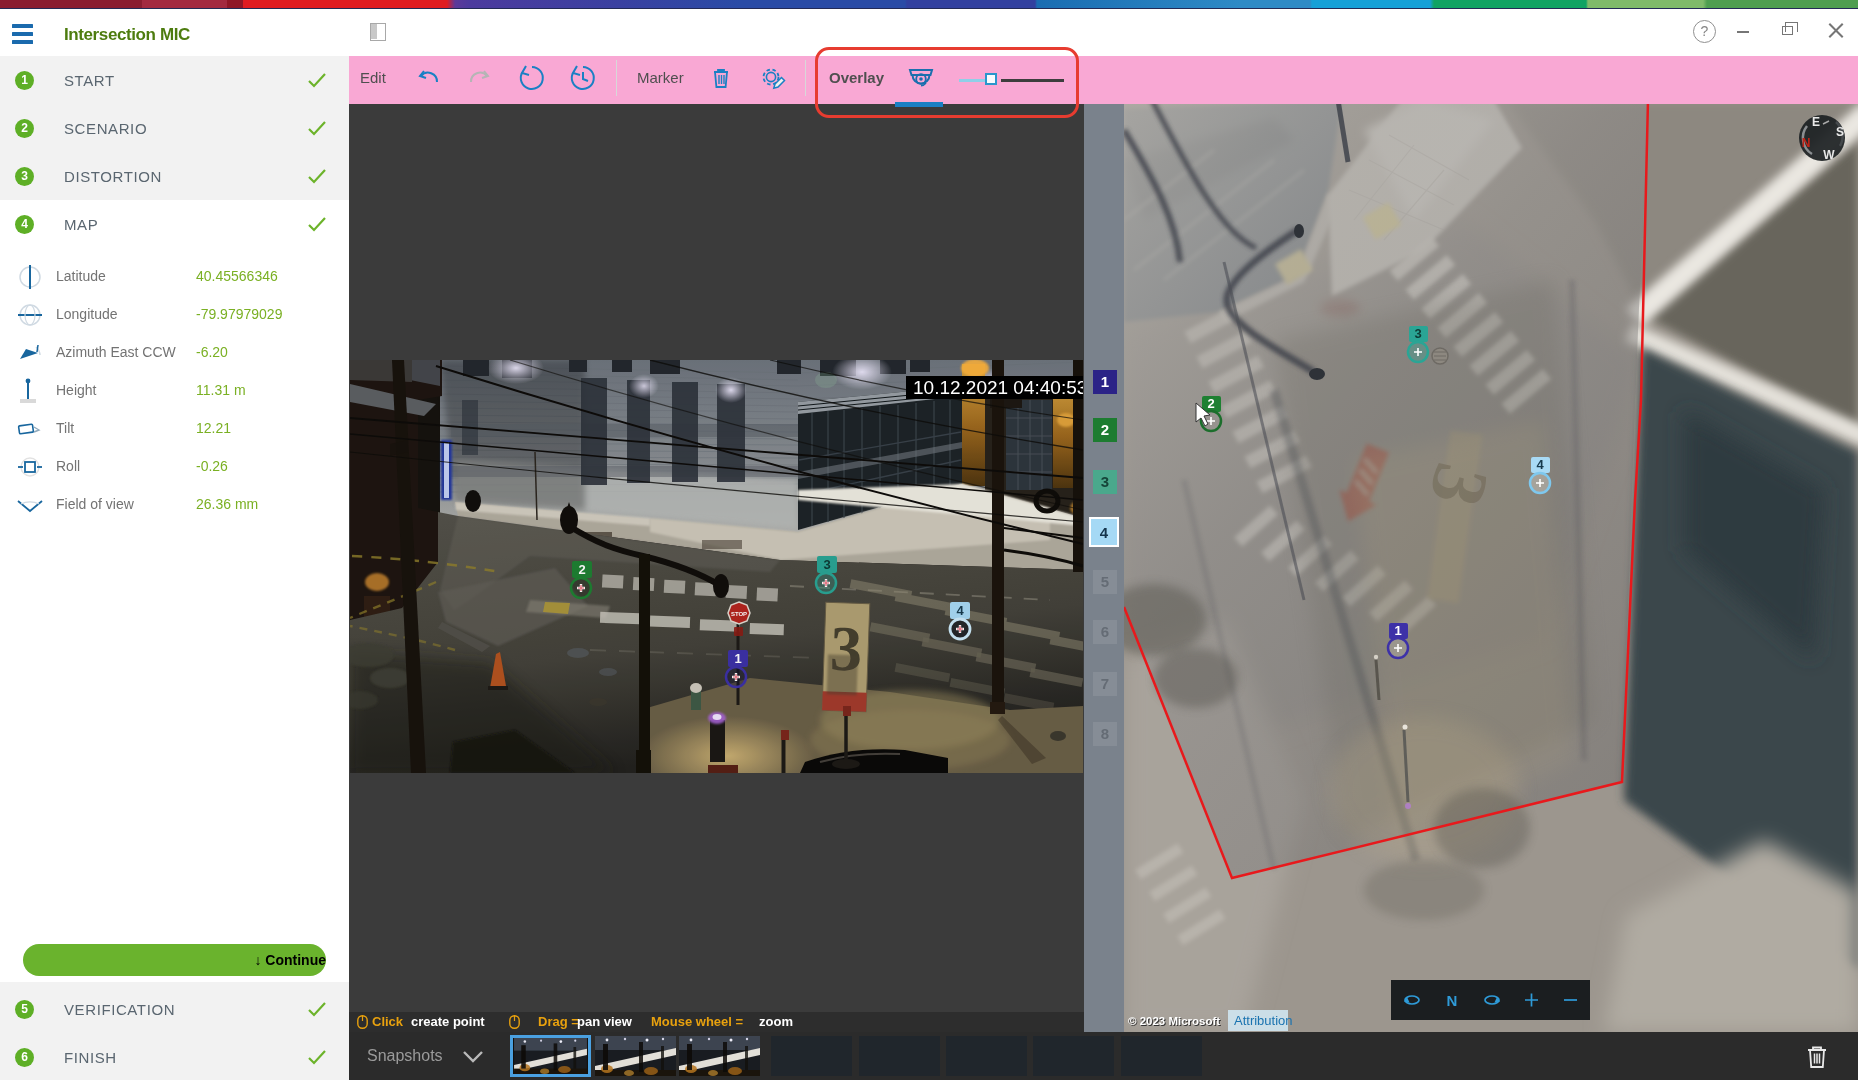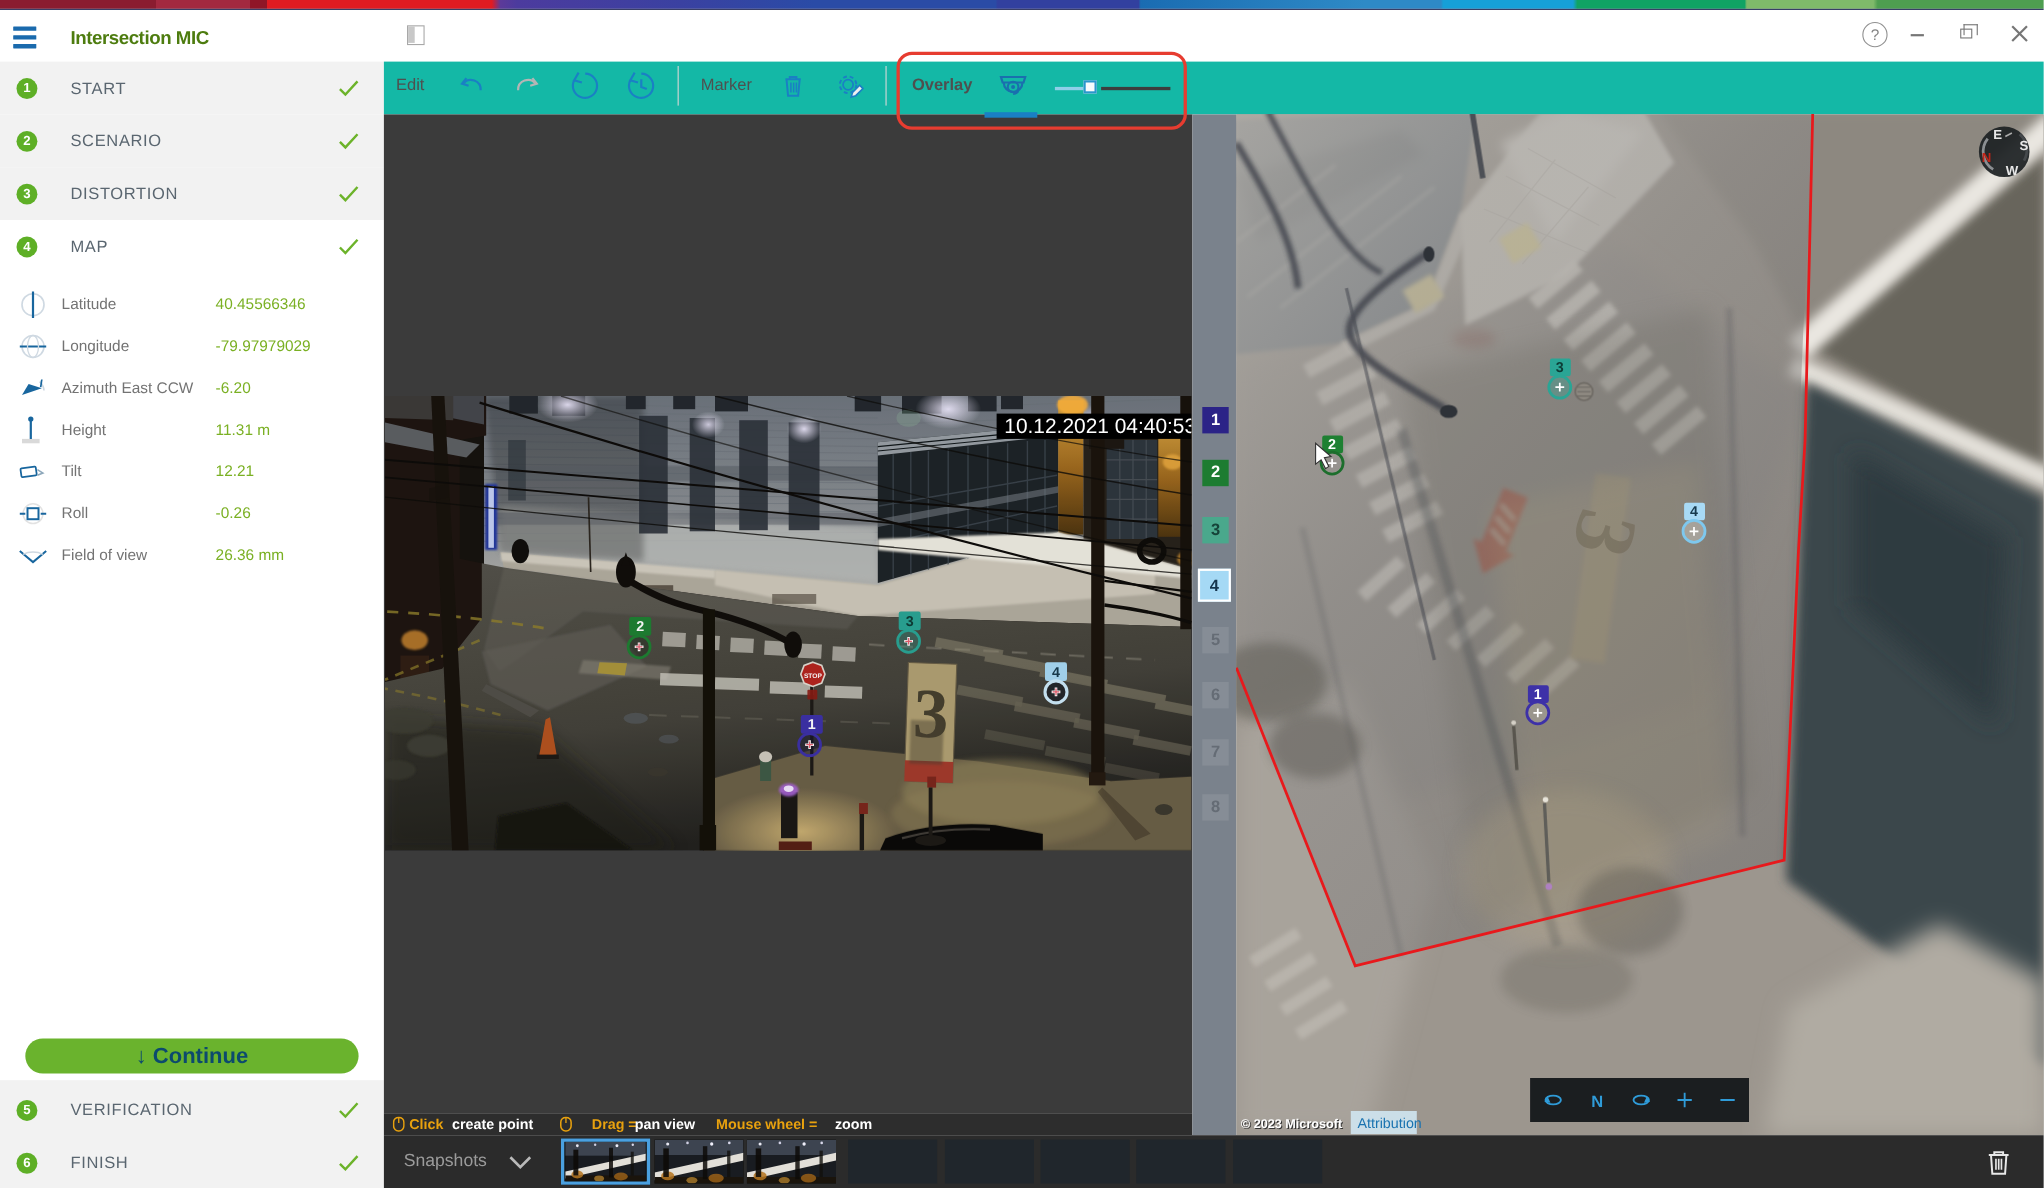--- a/index.html
+++ b/index.html
@@ -45,25 +45,25 @@
 .steplabel { position:absolute; left:64px; top:16px; font-size:15px; color:#5a6670; letter-spacing:0.6px;text-align:center; }
 .stepcheck { position:absolute; left:305px; top:12px; width:24px; height:24px; }
 .stepcheck svg { display:block; }
 
 .fieldrow { position:absolute; left:0; width:349px; height:38px; }
 .ficon { position:absolute; left:16px; top:4px; width:28px; height:28px; }
 .flabel { position:absolute; left:56px; top:9px; font-size:14px; color:#737373; }
 .fvalue { position:absolute; left:196px; top:9px; font-size:14px; color:#7ab023; }
 
 #continuebtn { left:23px; top:888px; width:303px; height:32px; background:#6ab32d; border-radius:16px;
- color:#0c4a6e; font-size:20px; font-weight:bold; text-align:center; line-height:32px; }
+ color:#000000; font-size:14px; font-weight:bold; text-align:right; line-height:32px; }
 #bottomsteps { left:0; top:926px; width:349px; height:98px; background:#f2f2f2; }
 
 
-#toolbar { left:349px; top:56px; width:1509px; height:48px; background:#14b8a6; }
+#toolbar { left:349px; top:56px; width:1509px; height:48px; background:#f9a8d4; }
 .tbtext { position:absolute; top:13px; font-size:15px; color:#4f4f4f; }
 .tbsep { position:absolute; top:4px; width:1px; height:36px; background:#d8d8d8; }
 .tbicon { position:absolute; top:7px; width:30px; height:30px; }
 #ovl-underline { position:absolute; left:546px; top:46px; width:48px; height:5px; background:#1a80c4; z-index:70; }
 #redbox { position:absolute; left:466px; top:-9px; width:264px; height:71px; border:3px solid #e73c30; border-radius:14px; z-index:60; }
 .slider-line1 { position:absolute; left:610px; top:23px; width:26px; height:2.5px; background:#8fcfe8; }
 .slider-line2 { position:absolute; left:652px; top:23px; width:63px; height:2.5px; background:#3d3d3d; }
 .slider-handle { position:absolute; left:636px; top:17px; width:12px; height:12px; background:#f8fbfd; border:2px solid #2a96cc; }
 
 

